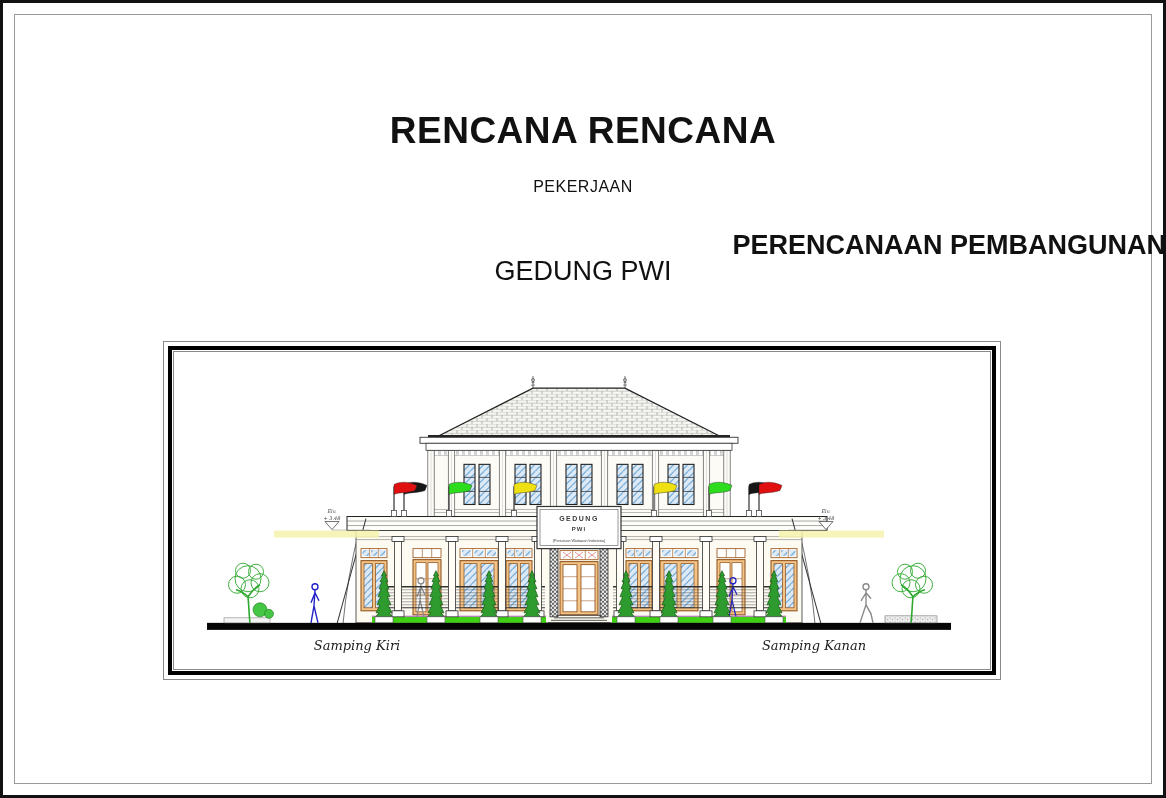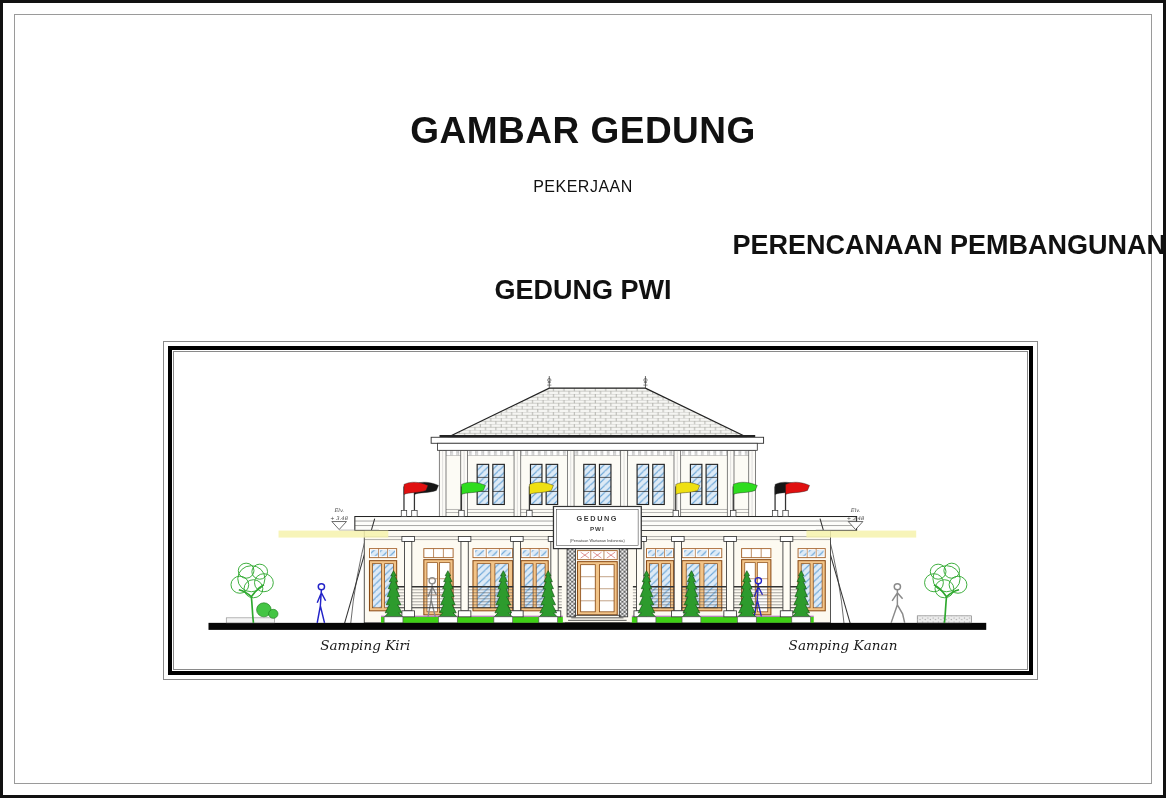--- a/index.html
+++ b/index.html
@@ -8,40 +8,40 @@
     font-family:"Liberation Sans",sans-serif;color:#111;overflow:hidden;
   }
   .page-frame{position:absolute;inset:0;border:3px solid #111;}
   .inner-frame{position:absolute;inset:14px;border:1px solid #9a9a9a;}
   .doc-title{position:absolute;top:110px;left:0;width:100%;text-align:center;
     font-size:37px;font-weight:700;letter-spacing:.5px;}
   .work-label{position:absolute;top:178px;left:0;width:100%;text-align:center;
     font-size:16px;letter-spacing:.5px;}
   .proj-line1{position:absolute;top:230px;left:0;width:100%;text-align:right;
     font-size:27px;font-weight:700;}
-  .proj-line2{position:absolute;top:275px;left:0;width:100%;text-align:center;
-    font-size:27px;font-weight:700;}
-  .panel{position:absolute;left:163px;top:341px;width:838px;height:339px;padding-left:37px;}
+  .proj-line2{position:absolute;top:256px;left:0;width:100%;text-align:center;
+    font-size:27px;font-weight:400;}
+  .panel{position:absolute;left:163px;top:341px;width:838px;height:339px;}
   .panel-outer{position:absolute;inset:0;border:1px solid #8a8a8a;}
   .panel-black{position:absolute;inset:5px;border:4px solid #000;background:#fff;}
   .panel-inner{position:absolute;inset:1px;border:1px solid #8a8a8a;}
   .panel-inner svg{position:absolute;inset:0;width:100%;height:100%;}
   .svg-marker{font:italic 5px "DejaVu Serif",serif;fill:#444;text-anchor:middle;}
   .svg-caption{font:italic 13px "DejaVu Serif",serif;fill:#1a1a1a;text-anchor:middle;}
   .sign-l1{font:bold 7px "Liberation Sans",sans-serif;letter-spacing:1.5px;fill:#3a3a3a;text-anchor:middle;}
   .sign-l2{font:bold 6px "Liberation Sans",sans-serif;letter-spacing:1px;fill:#3a3a3a;text-anchor:middle;}
   .sign-l3{font:3.6px "Liberation Sans",sans-serif;fill:#3a3a3a;text-anchor:middle;}
 </style>
 </head>
 <body>
 
 <div class="page-frame"></div>
 <div class="inner-frame"></div>
 
-<div class="doc-title">GAMBAR GEDUNG</div>
+<div class="doc-title">RENCANA RENCANA</div>
 <div class="work-label">PEKERJAAN</div>
 <div class="proj-line1">PERENCANAAN PEMBANGUNAN</div>
 <div class="proj-line2">GEDUNG PWI</div>
 
 <div class="panel">
   <div class="panel-outer"></div>
   <div class="panel-black">
     <div class="panel-inner">
 
       <svg viewBox="0 0 816 316" preserveAspectRatio="none">

